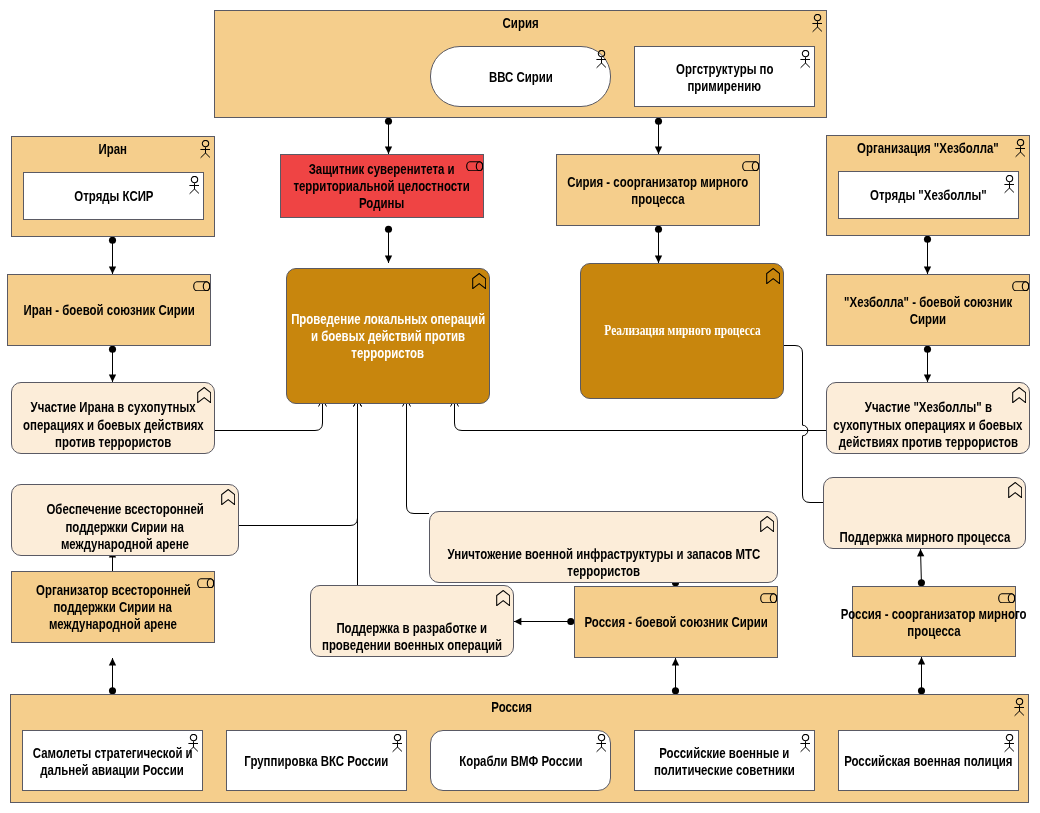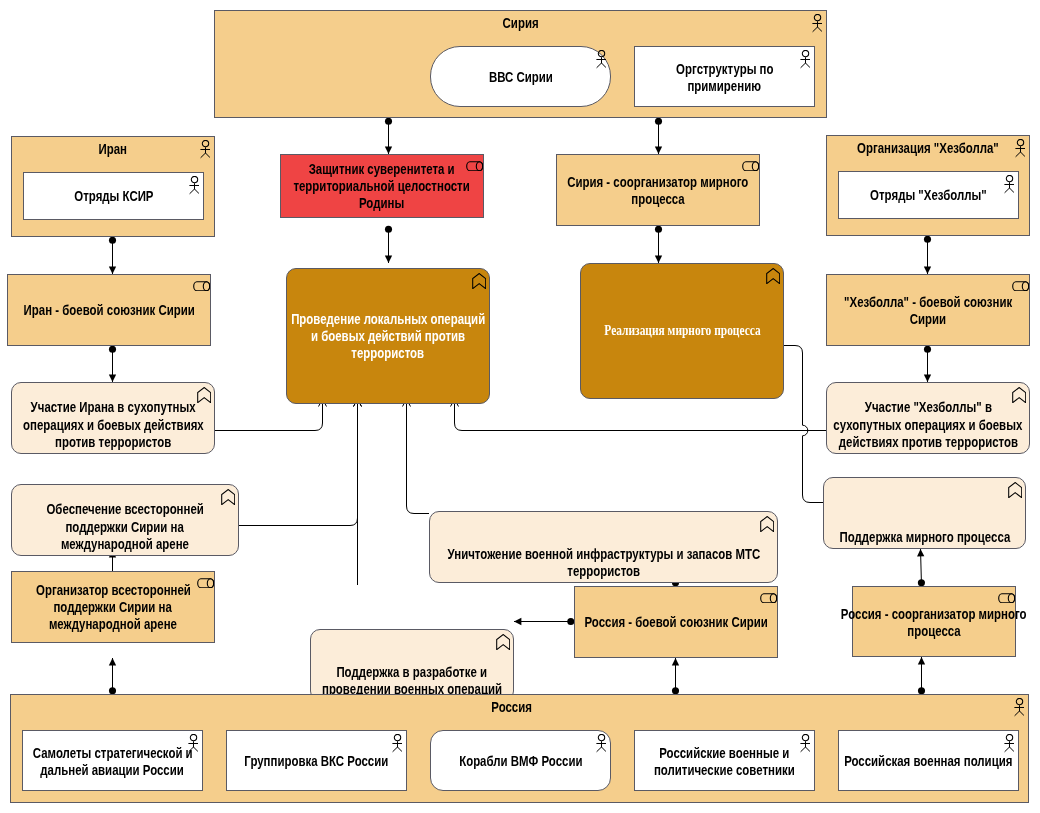--- a/index.html
+++ b/index.html
@@ -289,21 +289,21 @@
   </div>
   <div class="node" style="left:11px;top:571px;width:204px;height:72px;background:#F5CE8C;">
     <span class="label mid"><i>Организатор всесторонней</i><br><i>поддержки Сирии на</i><br><i>международной арене</i></span>
     <span class="ico" style="right:0.4px;top:5.5px;">
         <svg width="17" height="10.4" viewBox="0 0 17 10.4">
           <path d="M3.9 0.7 H13.5 A3.2 4.5 0 0 1 13.5 9.7 H3.9 A3.2 4.5 0 0 1 3.9 0.7 Z" fill="none" stroke="#000" stroke-width="1.1"></path>
           <ellipse cx="13.5" cy="5.2" rx="3.2" ry="4.5" fill="none" stroke="#000" stroke-width="1.1"></ellipse>
         </svg>
       </span>
   </div>
-  <div class="node rounded" style="left:310px;top:585px;width:204px;height:72px;background:#FCEDD9;margin-top:44px;">
+  <div class="node rounded" style="left:310px;top:585px;width:204px;height:72px;background:#FCEDD9;">
     <span class="label bot"><i>Поддержка в разработке и</i><br><i>проведении военных операций</i></span>
     <span class="ico" style="right:2.8px;top:4px;">
         <svg width="14.4" height="16.2" viewBox="0 0 14.4 16.2">
           <path d="M0.7 15.7 L0.7 5.6 L7.2 0.5 L13.7 5.6 L13.7 15.7 L7.2 10.6 Z" fill="none" stroke="#000" stroke-width="1.05" stroke-linejoin="miter"></path>
         </svg>
       </span>
   </div>
   <div class="node" style="left:574px;top:586px;width:204px;height:72px;background:#F5CE8C;">
     <span class="label mid"><i>Россия - боевой союзник Сирии</i></span>
     <span class="ico" style="right:0.4px;top:5.5px;">

